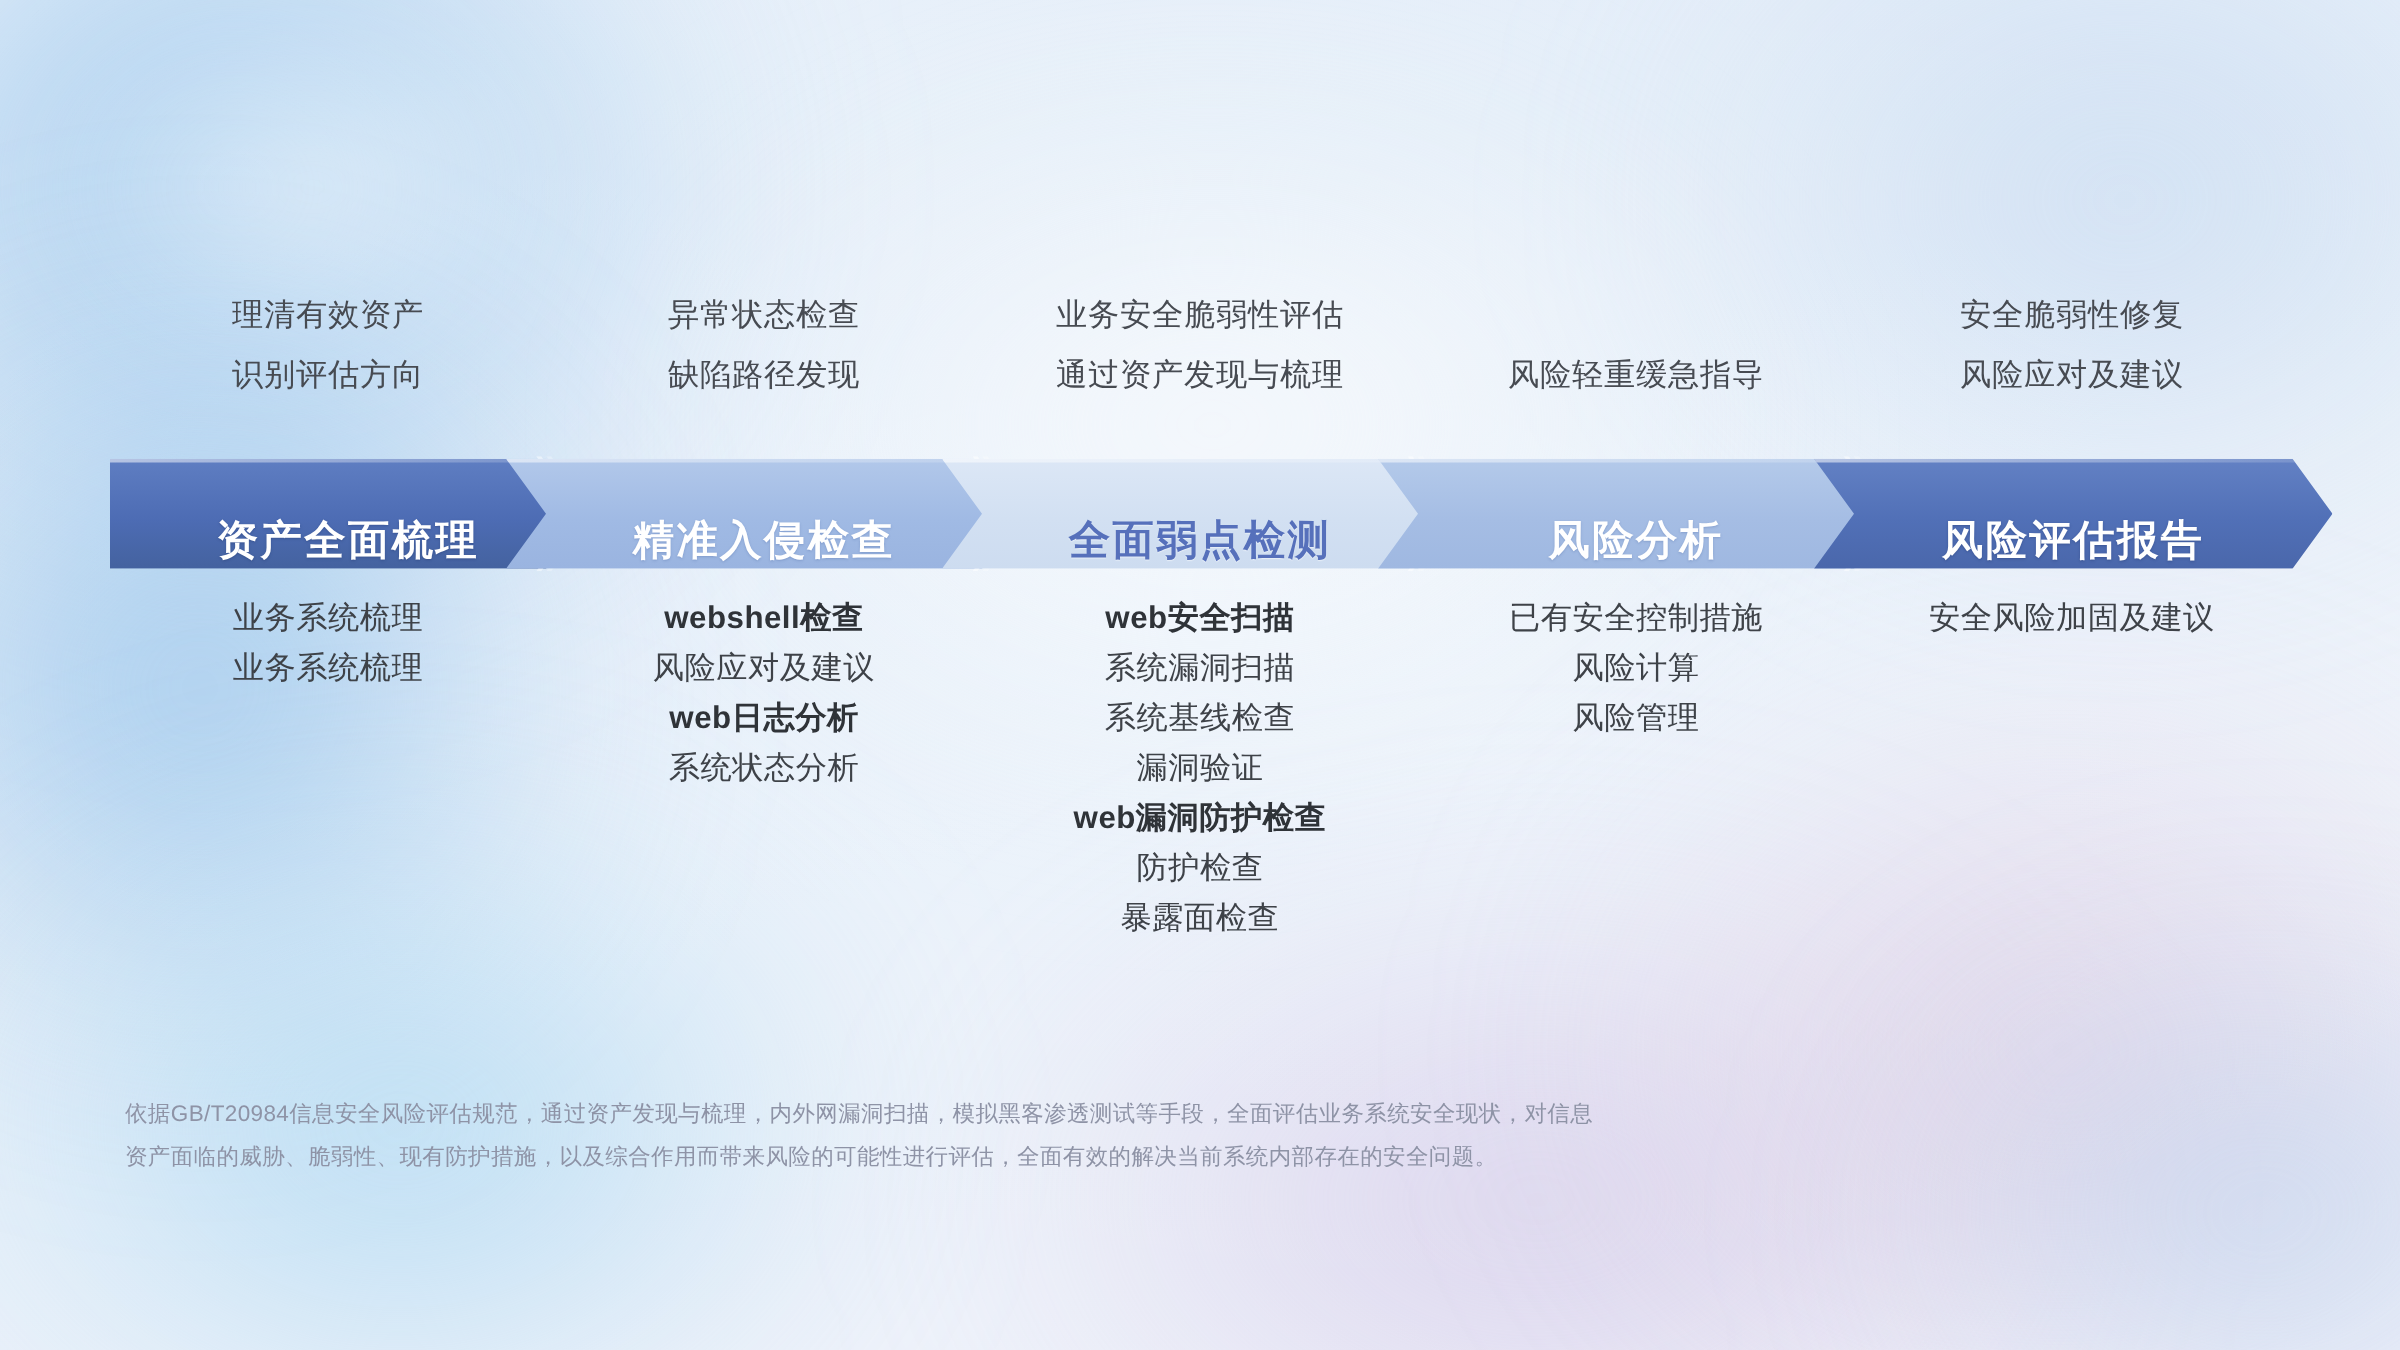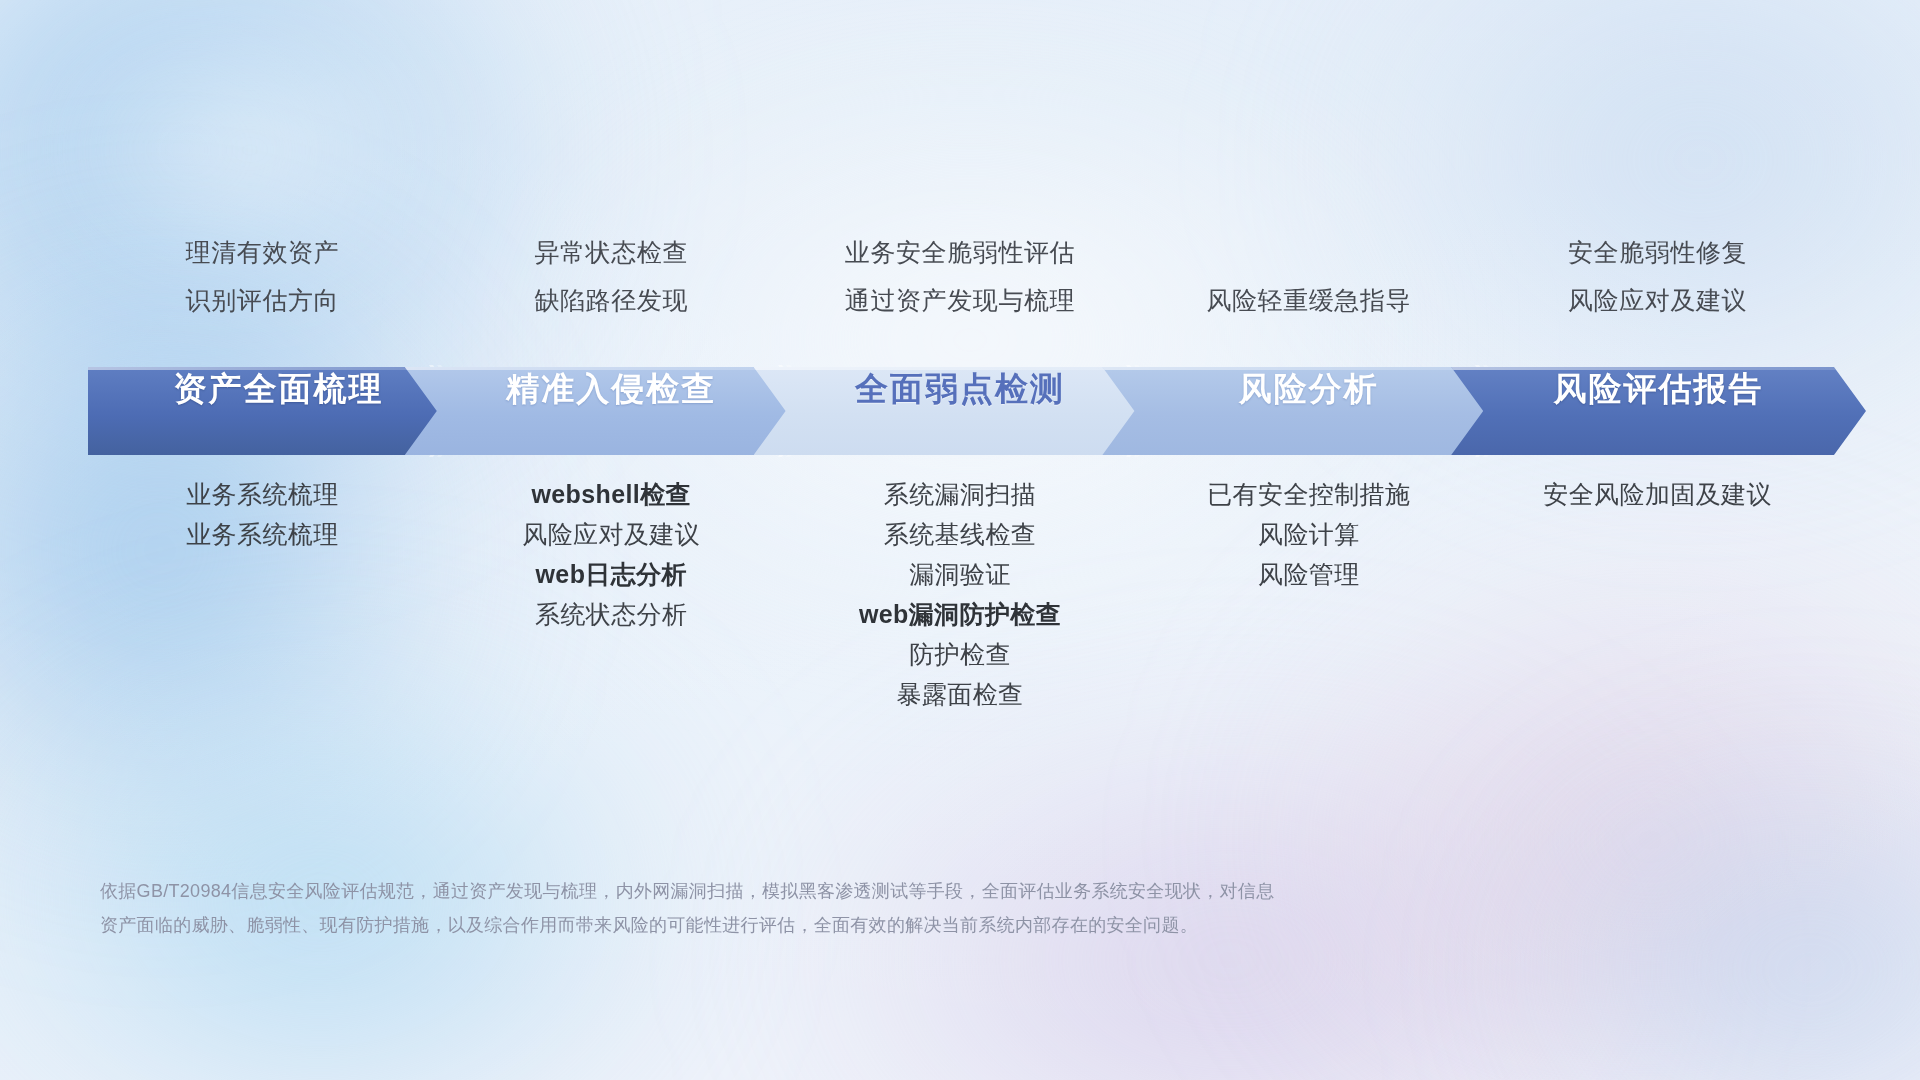--- a/index.html
+++ b/index.html
@@ -123,21 +123,21 @@
     position: relative;
     flex: 1 1 0;
     height: 88px;
   }
   .chev {
     position: absolute;
     inset: 0;
     left: -32px;
     right: -32px;
     display: flex;
-    align-items: flex-start;
+    align-items: flex-end;
     justify-content: center;
     -webkit-clip-path: polygon(0 0, calc(100% - 32px) 0, 100% 50%, calc(100% - 32px) 100%, 0 100%, 32px 50%);
     clip-path: polygon(0 0, calc(100% - 32px) 0, 100% 50%, calc(100% - 32px) 100%, 0 100%, 32px 50%);
   }
   .chev-wrap:first-child .chev {
     left: 0;
     -webkit-clip-path: polygon(0 0, calc(100% - 32px) 0, 100% 50%, calc(100% - 32px) 100%, 0 100%);
     clip-path: polygon(0 0, calc(100% - 32px) 0, 100% 50%, calc(100% - 32px) 100%, 0 100%);
   }
   .chev-wrap:last-child .chev { right: -34px; }
@@ -310,20 +310,21 @@
       </div>
 
       <div class="col">
         <div class="item strong">webshell检查</div>
         <div class="item">风险应对及建议</div>
         <div class="item strong">web日志分析</div>
         <div class="item">系统状态分析</div>
       </div>
 
       <div class="col">
+        <div class="item strong">web安全扫描</div>
         <div class="item">系统漏洞扫描</div>
         <div class="item">系统基线检查</div>
         <div class="item">漏洞验证</div>
         <div class="item strong">web漏洞防护检查</div>
         <div class="item">防护检查</div>
         <div class="item">暴露面检查</div>
       </div>
 
       <div class="col">
         <div class="item">已有安全控制措施</div>

